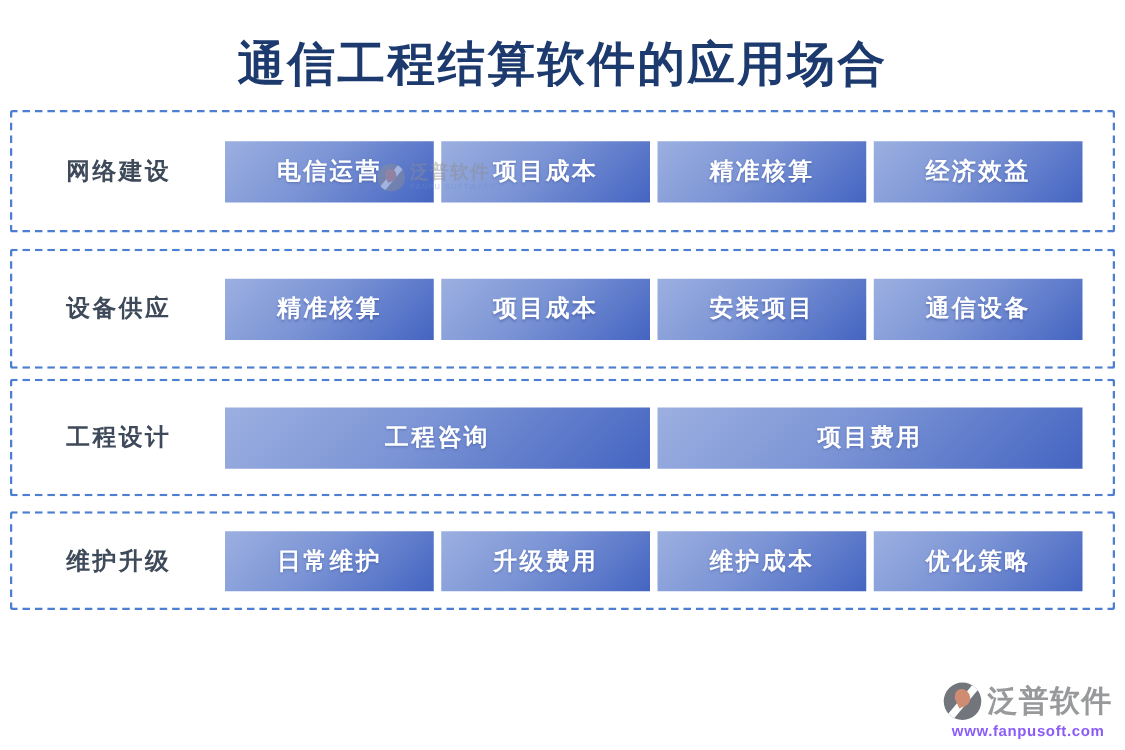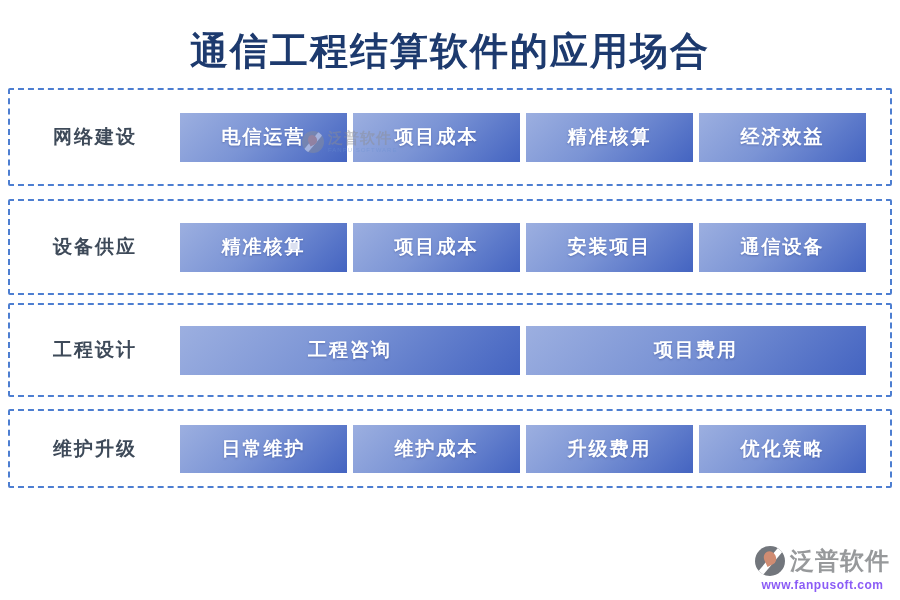--- a/index.html
+++ b/index.html
@@ -124,22 +124,22 @@
     <div class="buttons">
       <div class="btn">工程咨询</div>
       <div class="btn">项目费用</div>
     </div>
   </div>
 
   <div class="group g3">
     <div class="group-label">维护升级</div>
     <div class="buttons">
       <div class="btn">日常维护</div>
+      <div class="btn">升级费用</div>
       <div class="btn">维护成本</div>
-      <div class="btn">升级费用</div>
       <div class="btn">优化策略</div>
     </div>
   </div>
 
 </div>
 
 <div class="footer-logo">
   <div class="footer-top">
     <span class="fp-icon"></span>
     <span class="fp-brand">泛普软件</span>

